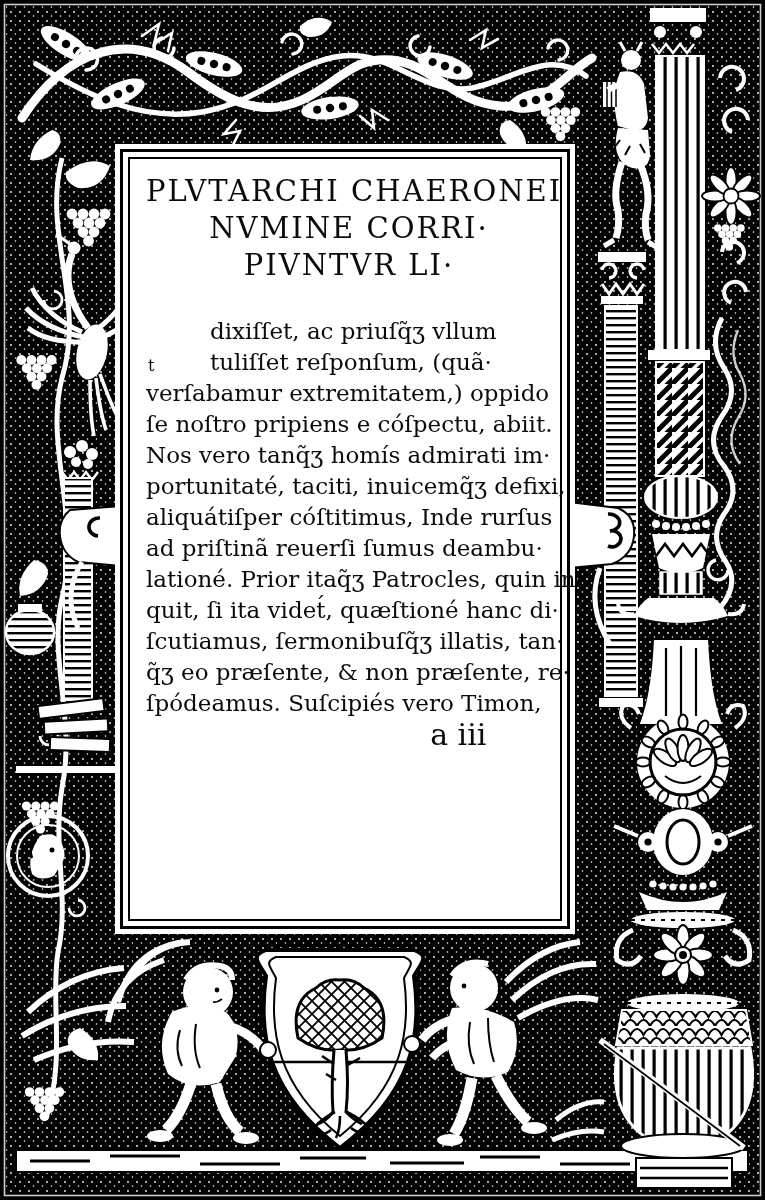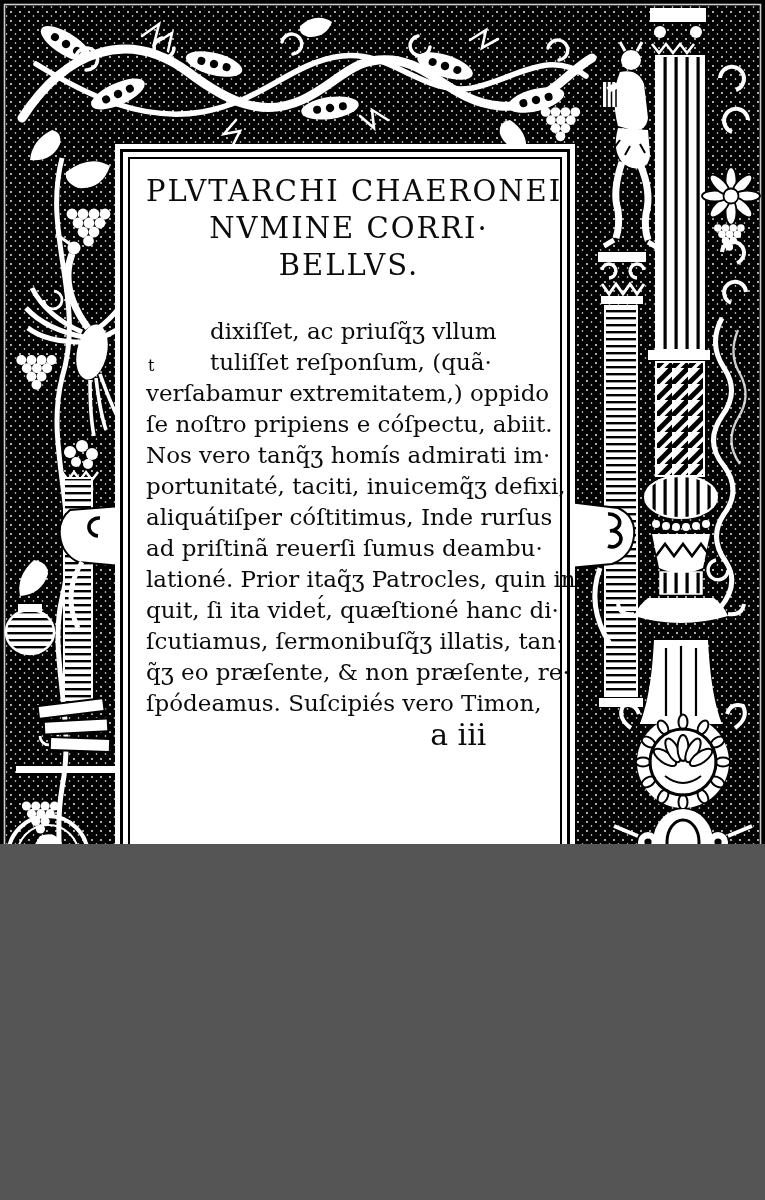--- a/index.html
+++ b/index.html
@@ -1,17 +1,17 @@
 <!DOCTYPE html>
 <html><head>
 <meta charset="utf-8">
 <style>
   html,body{margin:0;padding:0;background:#555;}
   .page{
-    position:relative;width:765px;height:844px;background:#fdba74;
+    position:relative;width:765px;height:1200px;background:#fdba74;
     overflow:hidden;font-family:"DejaVu Serif",serif;border:0;
   }
   .art{position:absolute;left:0;top:0;width:765px;height:1200px;}
   .panel{
     position:absolute;left:120px;top:149px;width:450px;height:780px;
     background:#fff;border:3.5px solid #000;box-sizing:border-box;
     outline:5px solid #fff;
   }
   .panel-inner{
     position:absolute;left:5px;top:5px;right:5px;bottom:5px;
@@ -394,21 +394,21 @@
     <path d="M556 1120 q24 -20 48 -18"></path>
         <path d="M552 1140 q28 -12 52 -8"></path>
   </g>
 </svg>
 
 <div class="panel">
   <div class="panel-inner">
     <div class="title-block">
       <div>PLVTARCHI CHAERONEI</div>
       <div>NVMINE CORRI·</div>
-      <div>BELLVS.</div>
+      <div>PIVNTVR LI·</div>
     </div>
     <div class="body-block">
       <span class="margin-mark">t</span>
       <div class="b-line indent">dixiſſet, ac priuſq̃ʒ vllum</div>
       <div class="b-line indent">tuliſſet reſponſum, (quã·</div>
       <div class="b-line">verſabamur extremitatem,) oppido</div>
       <div class="b-line">ſe noſtro pripiens e cóſpectu, abiit.</div>
       <div class="b-line">Nos vero tanq̃ʒ homís admirati im·</div>
       <div class="b-line">portunitaté, taciti, inuicemq̃ʒ defixi,</div>
       <div class="b-line">aliquátiſper cóſtitimus, Inde rurſus</div>

